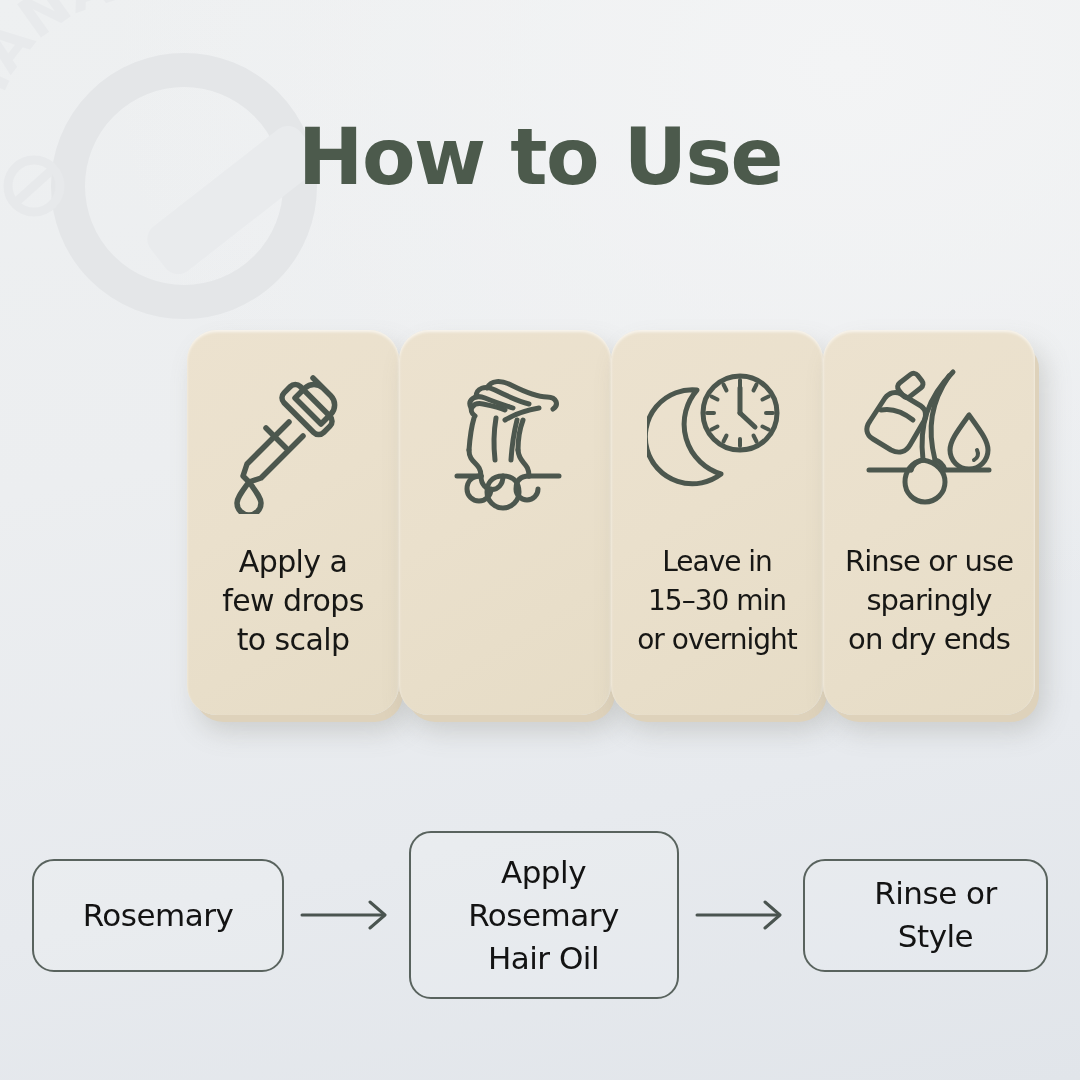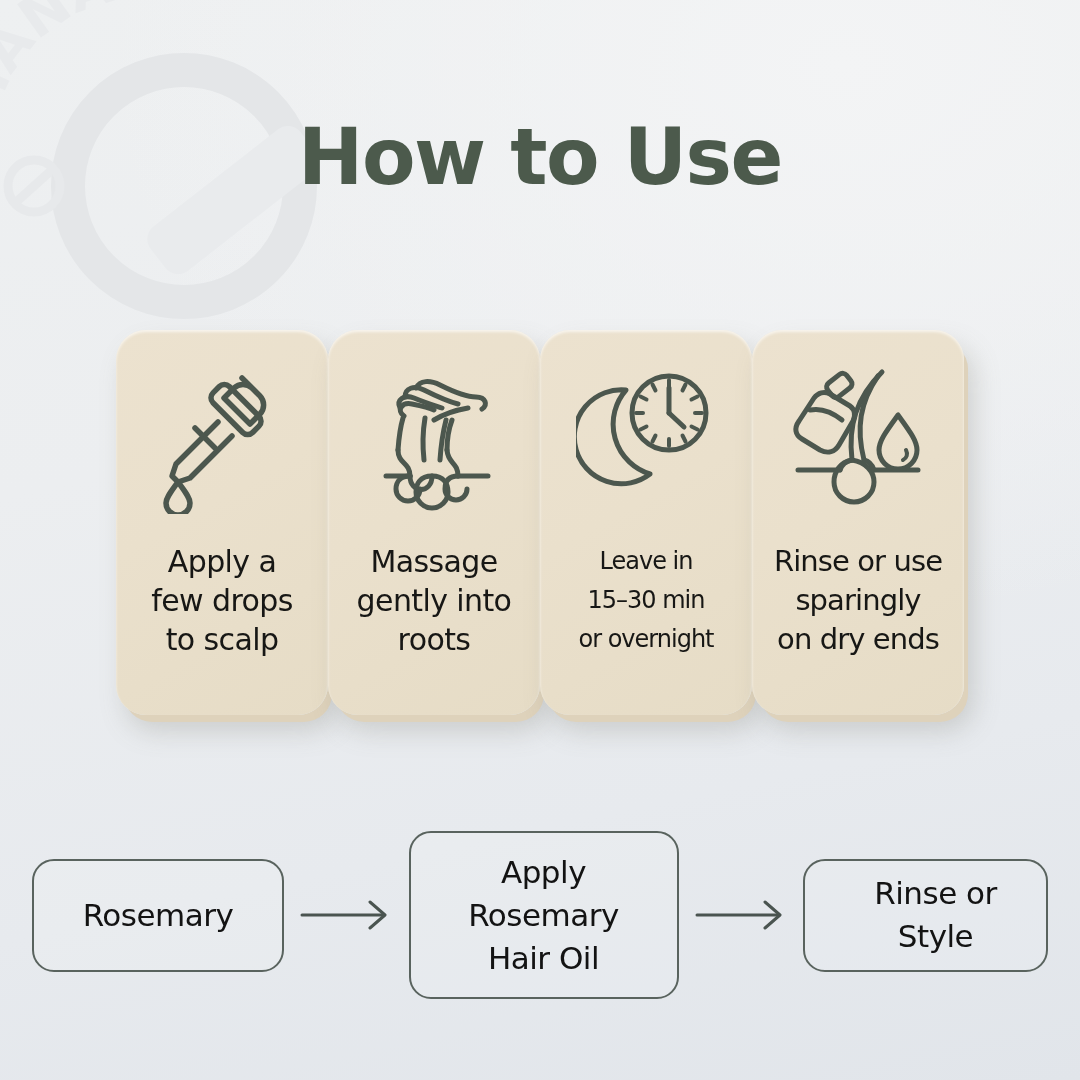--- a/index.html
+++ b/index.html
@@ -50,21 +50,21 @@
   }
 
   
   #cards {
     position: absolute;
     left: 45px;
     top: 330px;
     width: 990px;
     height: 385px;
     display: flex;
-    justify-content: center;
+    justify-content: flex-end;
   }
   .card {
     position: relative;
     width: 212px;
     height: 385px;
     border-radius: 30px;
     background: linear-gradient(150deg, #ece2cf 0%, #eae0cc 45%, #e6dcc6 100%);
     box-shadow:
       6px 9px 0 -2px #ded2bb,
       10px 16px 26px rgba(120,118,110,0.26),
@@ -86,21 +86,21 @@
     margin-top: 28px;
     width: 200px;
     text-align: center;
     font-family: "DejaVu Sans", sans-serif;
     font-size: 30px;
     line-height: 39px;
     letter-spacing: -0.6px;
     color: #171715;
     white-space: pre-line;
   }
-  .card-3 .card-label { font-size: 24px; letter-spacing: -1px; }
+  .card-3 .card-label { font-size: 28px; letter-spacing: -1px; }
   .card-4 .card-label { font-size: 29px; letter-spacing: -0.9px; }
 
   
   #flow {
     position: absolute;
     left: 32px;
     top: 820px;
     width: 1016px;
     height: 190px;
     display: flex;
@@ -193,23 +193,20 @@
           <path d="M94 112 c0 -14 -10 -12 -11 -26"></path>
           <path d="M83 86 c0 -14 2 -22 5 -30"></path>
           <path d="M94 112 c-10 0 -13 6 -13 13 a11 11 0 0 0 22 0"></path>
           <path d="M40 52 c-8 -6 -2 -14 8 -12 10 2 18 4 22 6"></path>
           <path d="M36 44 c-4 -8 4 -14 14 -10 12 5 22 8 28 10"></path>
           <path d="M41 33 c0 -9 9 -12 19 -7 14 7 26 12 34 14"></path>
           <path d="M52 24 c4 -8 14 -8 24 -3 16 8 28 12 36 12 10 0 12 8 6 12"></path>
           <path d="M70 56 c10 -6 22 -10 34 -12"></path>
         </svg>
       </div>
-      <div class="card-label">Massage
-gently into
-roots</div>
     </div>
 
     <div class="card card-3">
       <div class="card-icon">
         <svg viewBox="0 0 140 150" fill="none" stroke="#4c574e" stroke-width="5" stroke-linecap="round" stroke-linejoin="round">
           <path d="M74 110 a47 47 0 1 1 -24 -84 a52 52 0 0 0 24 84 z"></path>
           <circle cx="93" cy="49" r="37"></circle>
           <g stroke-width="4">
             <line x1="93" y1="16" x2="93" y2="23"></line>
             <line x1="93" y1="75" x2="93" y2="82"></line>

